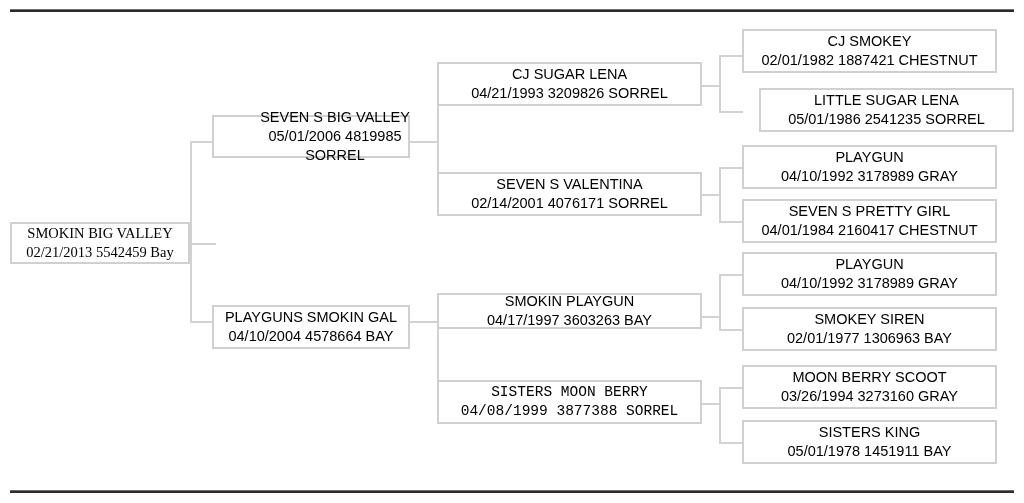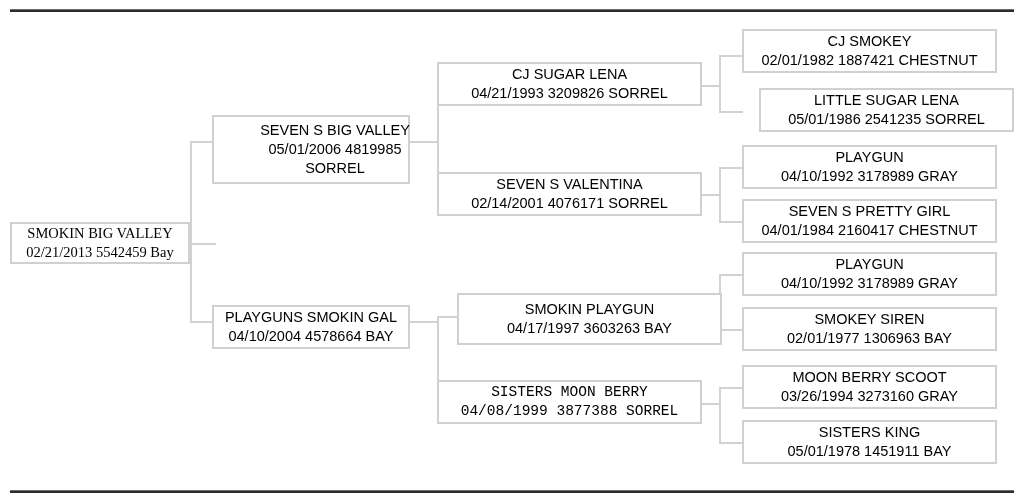--- a/index.html
+++ b/index.html
@@ -113,42 +113,42 @@
   <div class="conn h" style="left:701px; top:403px; width:18px;"></div>
   <div class="conn v" style="left:719px; top:387px; height:56px;"></div>
   <div class="conn h" style="left:719px; top:387px; width:24px;"></div>
   <div class="conn h" style="left:719px; top:442px; width:24px;"></div>
 
   <div class="node" style="left:10px; top:222px; width:180px; height:42px;font-family:Liberation Serif, serif;">
     <div class="nm">SMOKIN BIG VALLEY</div>
     <div class="dt">02/21/2013 5542459 Bay</div>
   </div>
 
-  <div class="node" style="left:212px; top:115px; width:198px; height:69px;padding-left:48px;">
+  <div class="node" style="left:212px; top:115px; width:198px; height:43px;padding-left:48px;">
     <div class="nm">SEVEN S BIG VALLEY</div>
     <div class="dt">05/01/2006 4819985</div>
     <div class="dt2">SORREL</div>
   </div>
 
   <div class="node" style="left:212px; top:305px; width:198px; height:44px;">
     <div class="nm">PLAYGUNS SMOKIN GAL</div>
     <div class="dt">04/10/2004 4578664 BAY</div>
   </div>
 
   <div class="node" style="left:437px; top:62px; width:265px; height:44px;">
     <div class="nm">CJ SUGAR LENA</div>
     <div class="dt">04/21/1993 3209826 SORREL</div>
   </div>
 
   <div class="node" style="left:437px; top:172px; width:265px; height:44px;">
     <div class="nm">SEVEN S VALENTINA</div>
     <div class="dt">02/14/2001 4076171 SORREL</div>
   </div>
 
-  <div class="node" style="left:437px; top:293px; width:265px; height:52px;margin-left:20px;">
+  <div class="node" style="left:437px; top:293px; width:265px; height:36px;">
     <div class="nm">SMOKIN PLAYGUN</div>
     <div class="dt">04/17/1997 3603263 BAY</div>
   </div>
 
   <div class="node" style="left:437px; top:380px; width:265px; height:44px;font-family:Liberation Mono, monospace;">
     <div class="nm">SISTERS MOON BERRY</div>
     <div class="dt">04/08/1999 3877388 SORREL</div>
   </div>
 
   <div class="node" style="left:742px; top:29px; width:255px; height:44px;">

